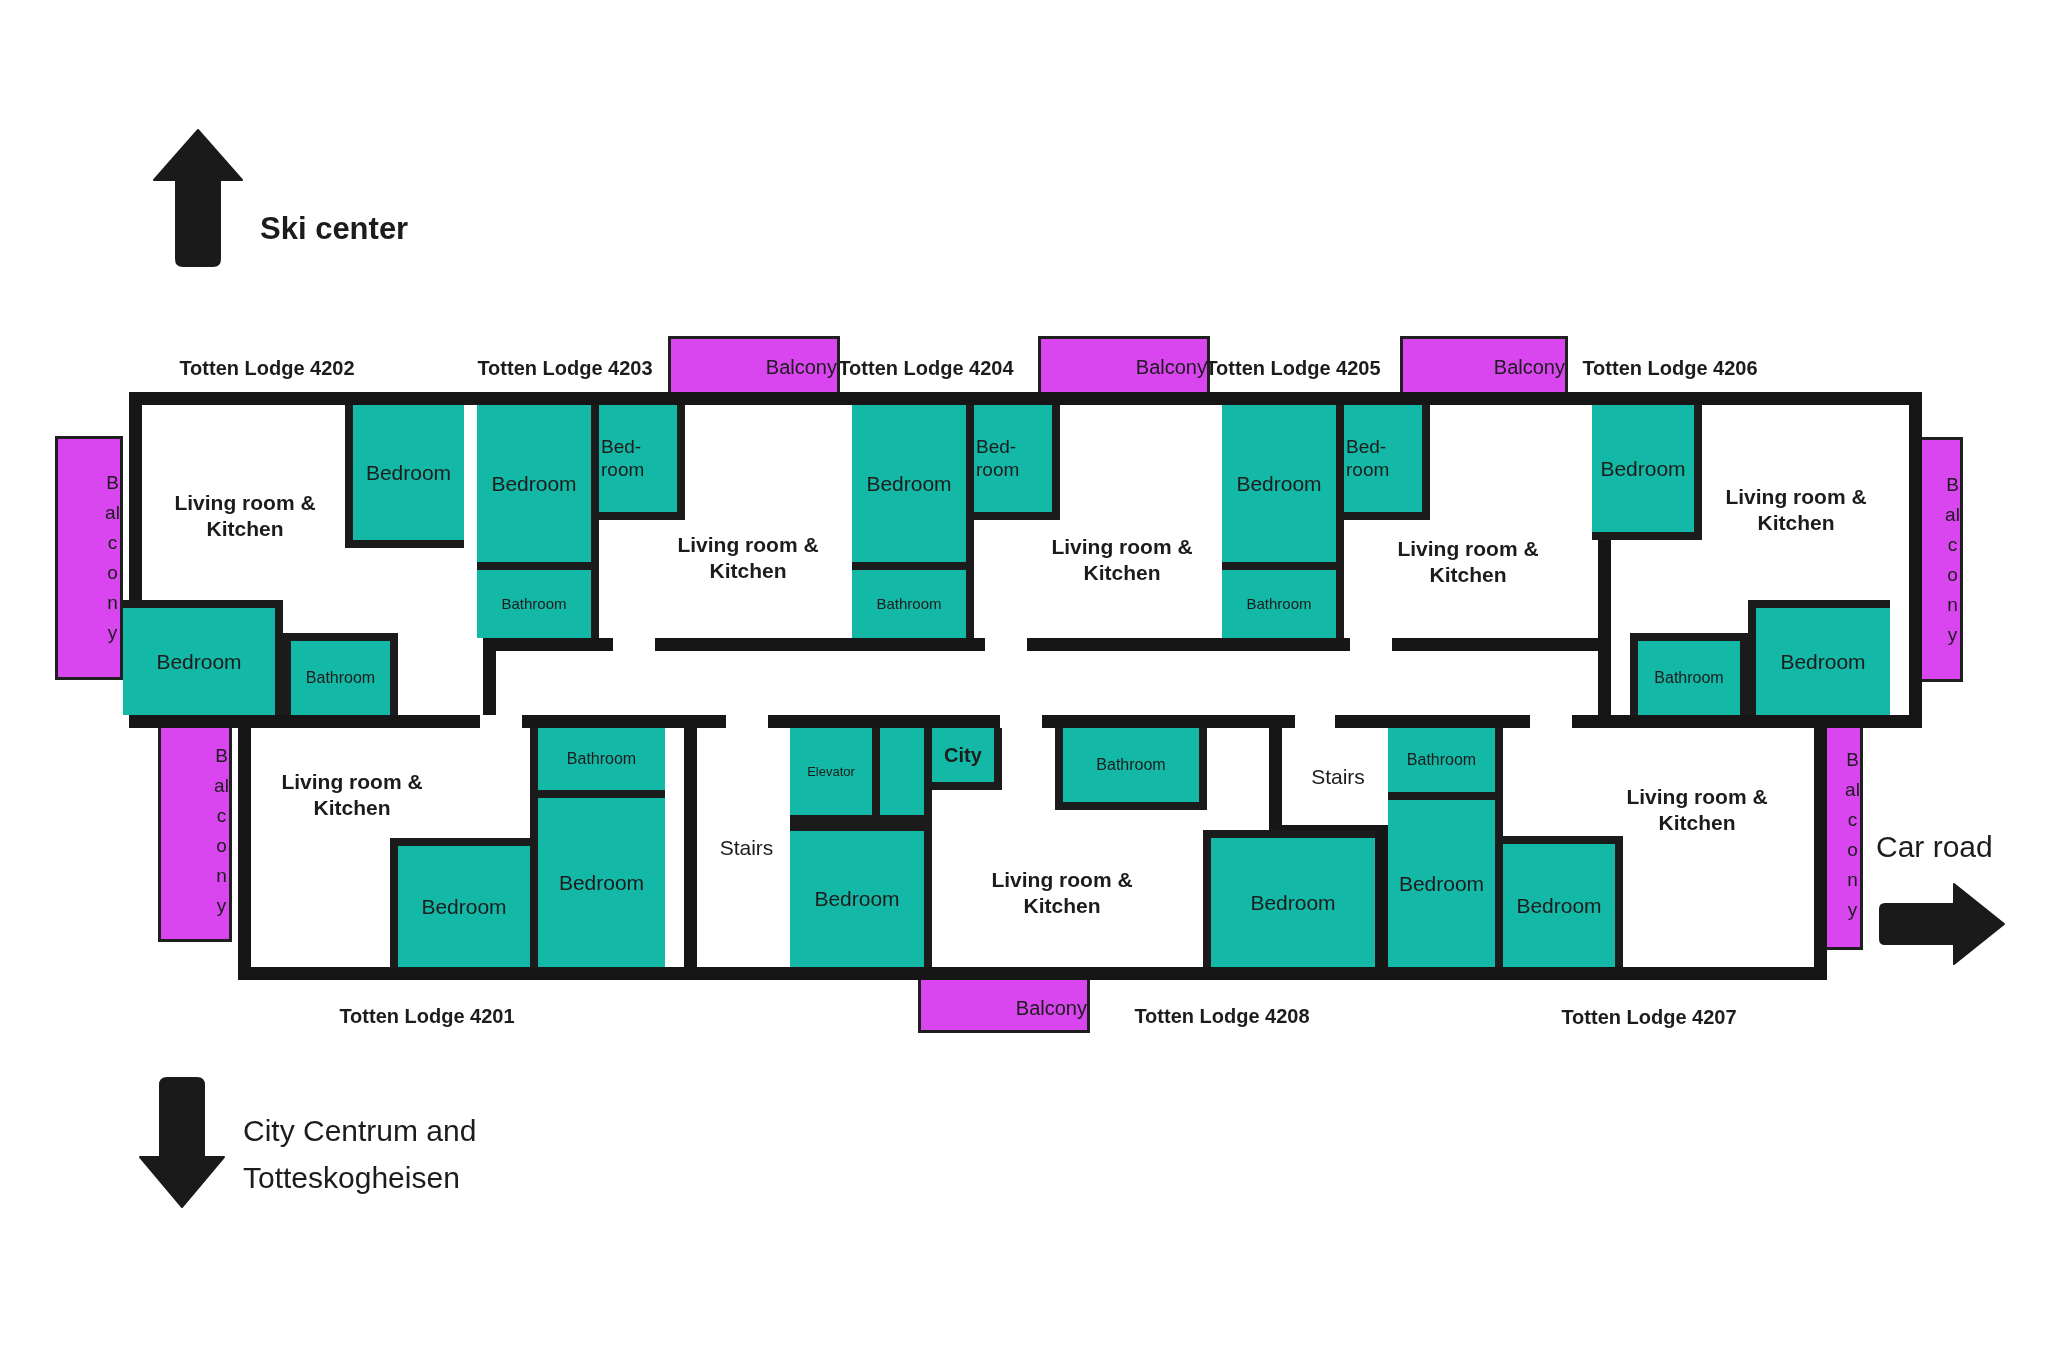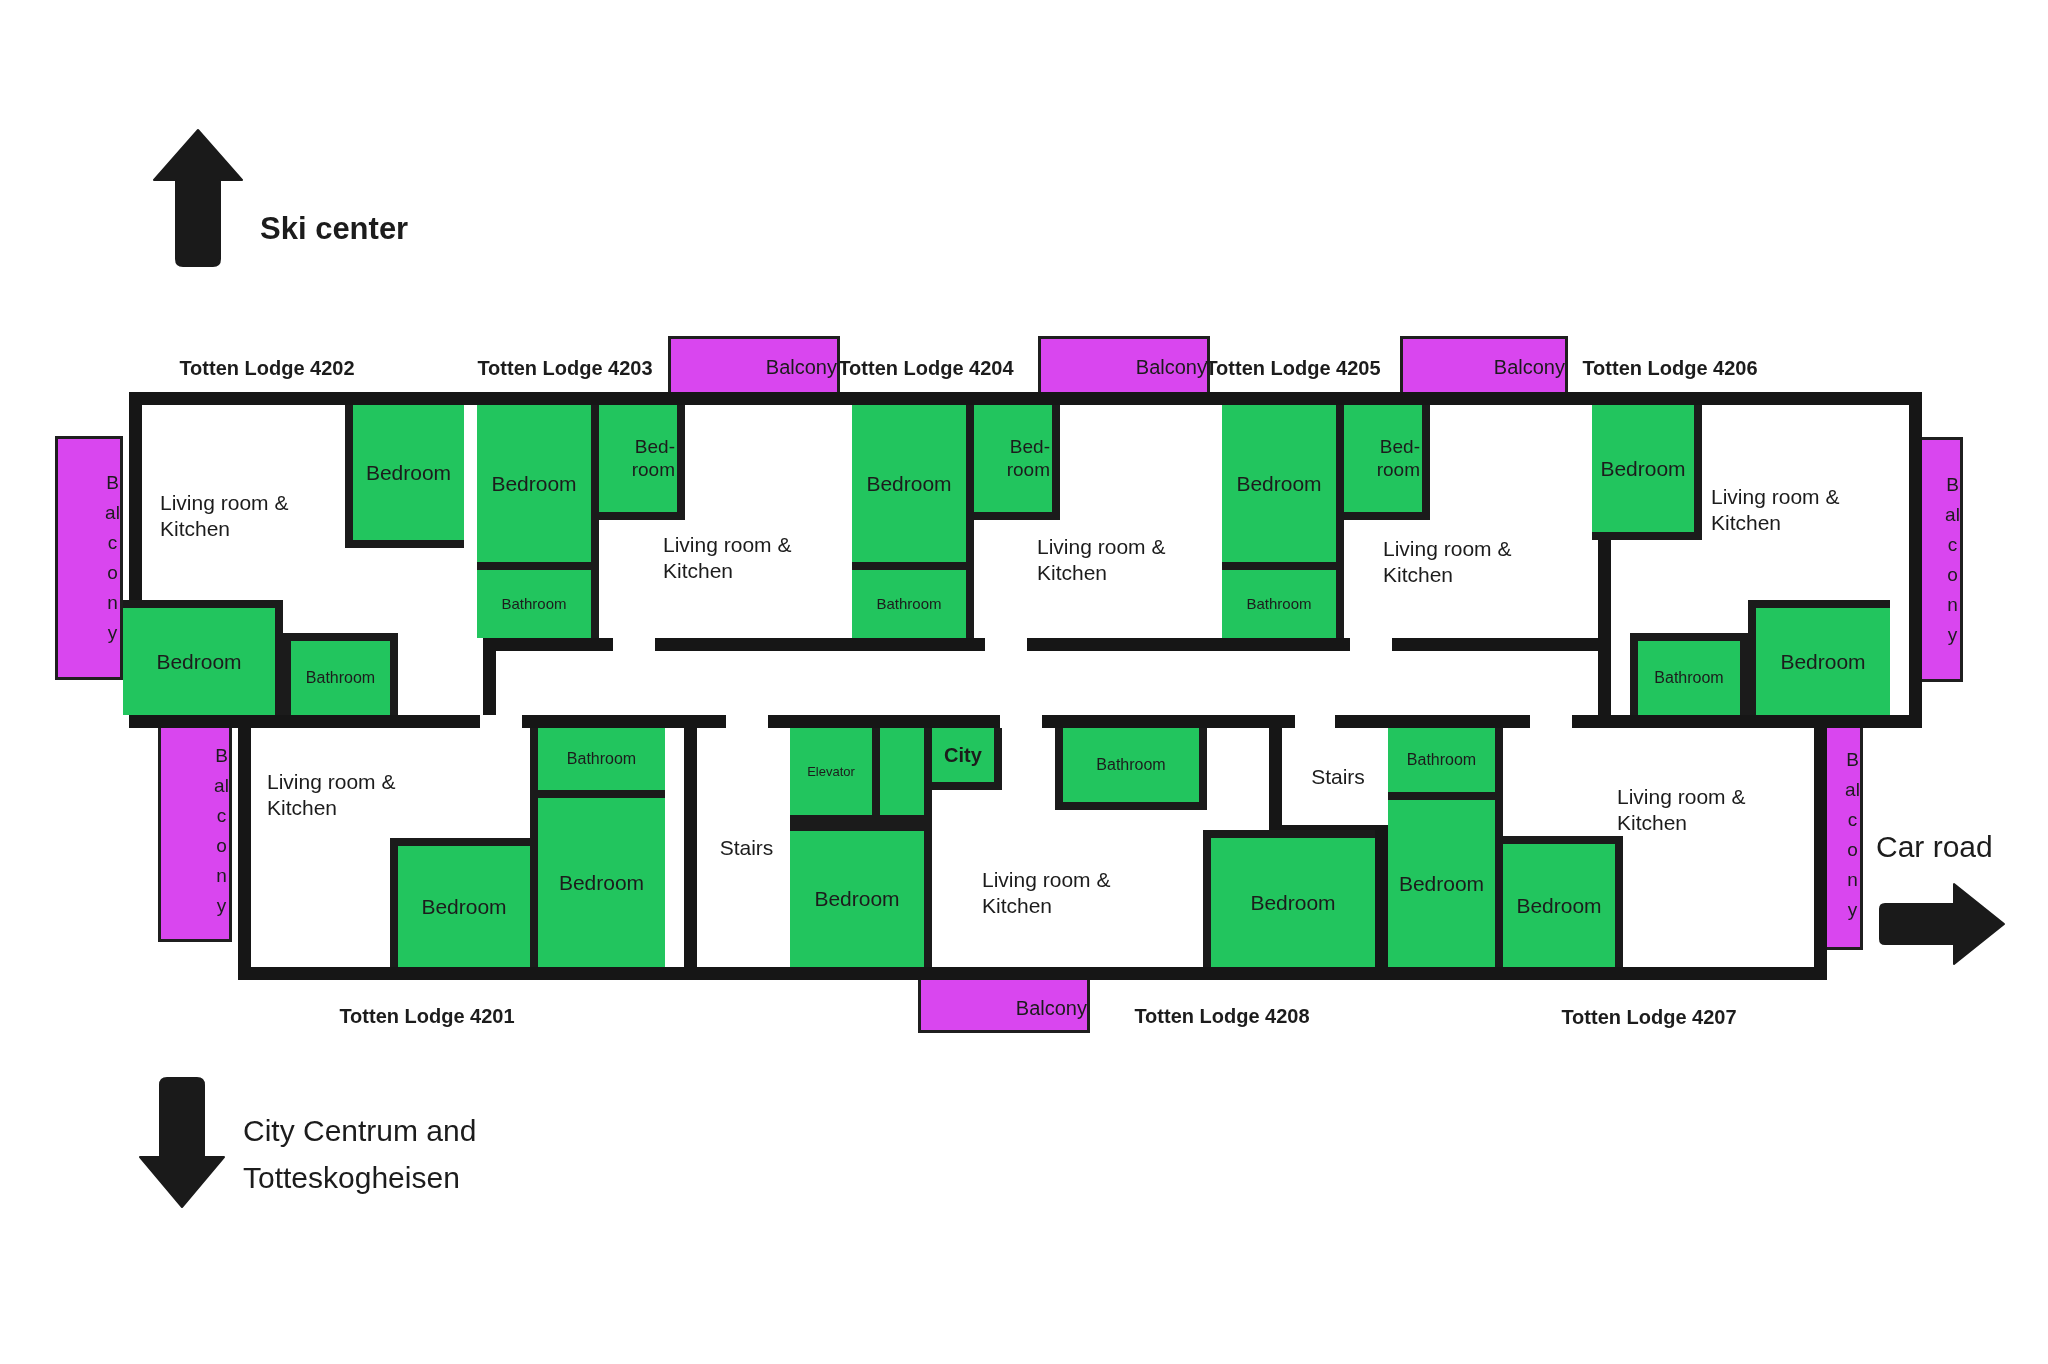--- a/index.html
+++ b/index.html
@@ -6,37 +6,37 @@
   .canvas{
     position:relative;width:2048px;height:1364px;background:#ffffff;overflow:hidden;
     font-family:"Liberation Sans", sans-serif;color:#1c1c1c;
   }
   .unit{
     position:absolute;box-sizing:border-box;background:#ffffff;
     border:13px solid #161616;display:flex;align-items:center;justify-content:center;
     text-align:center;font-size:21px;margin-left:19px;
   }
   .room{
-    position:absolute;box-sizing:border-box;background:#22c55e;
+    position:absolute;box-sizing:border-box;background:#14b8a6;
     border:8px solid #1b1b1b;display:flex;align-items:center;justify-content:center;
-    text-align:right;font-size:21px;line-height:1.2;padding:2px;
+    text-align:left;font-size:21px;line-height:1.2;padding:2px;
   }
   .balc{
     position:absolute;box-sizing:border-box;background:#d946ef;
     border:3px solid #1f1f1f;display:flex;align-items:center;justify-content:flex-end;
     text-align:center;font-size:20px;
   }
   .vtext{
     width:15px;word-break:break-all;line-height:30px;font-size:19px;text-align:center;
   }
   .wall{position:absolute;background:#161616;}
   .gap{position:absolute;background:#ffffff;}
   .flabel{
-    position:absolute;transform:translate(-50%,-50%);
-    font-size:21px;line-height:1.25;
+    position:absolute;transform:translate(-50%,-50%);text-align:center;
+    font-size:21px;line-height:1.25;font-weight:bold;
   }
   .lodge{
     position:absolute;transform:translate(-50%,-50%);font-weight:bold;font-size:20px;
     white-space:nowrap;text-align:center;
   }
   .dirlabel{position:absolute;font-size:30px;white-space:nowrap;}
   .arrow{position:absolute;}
 </style>
 </head>
 <body>

